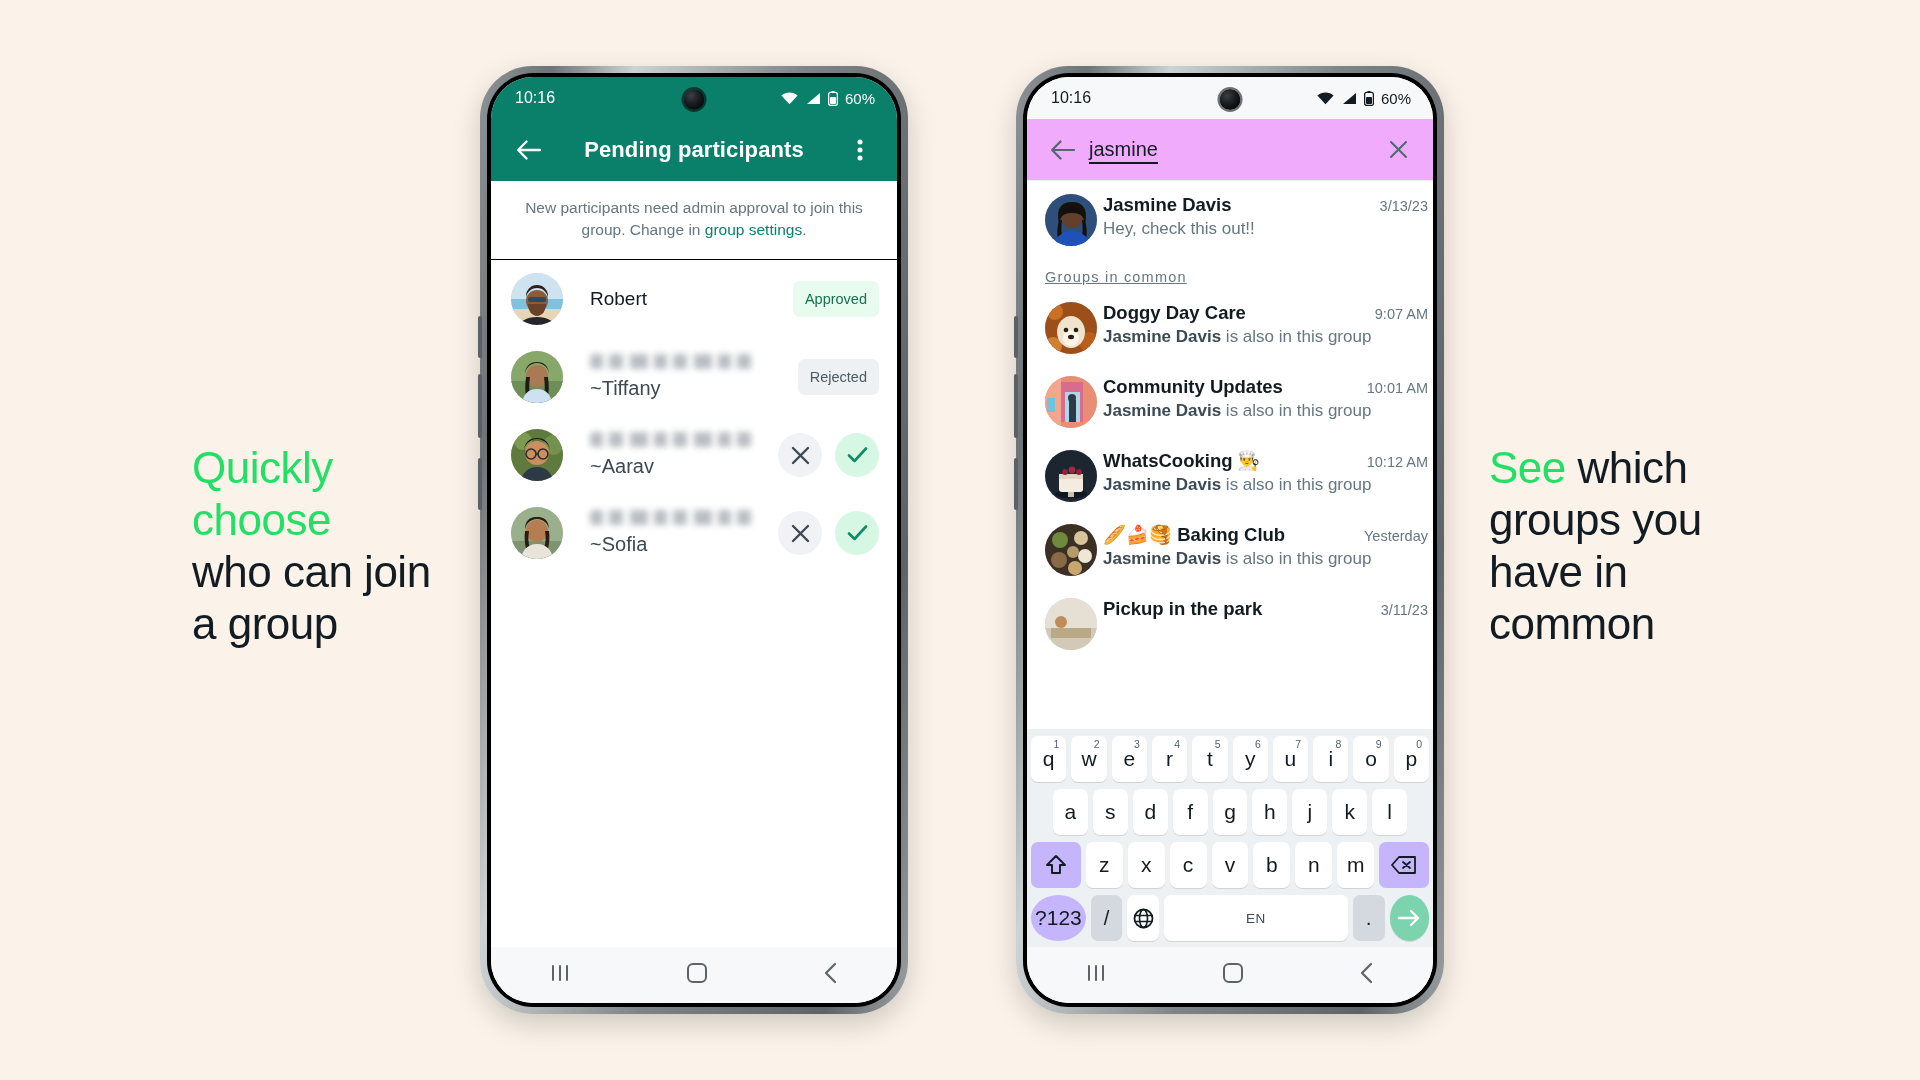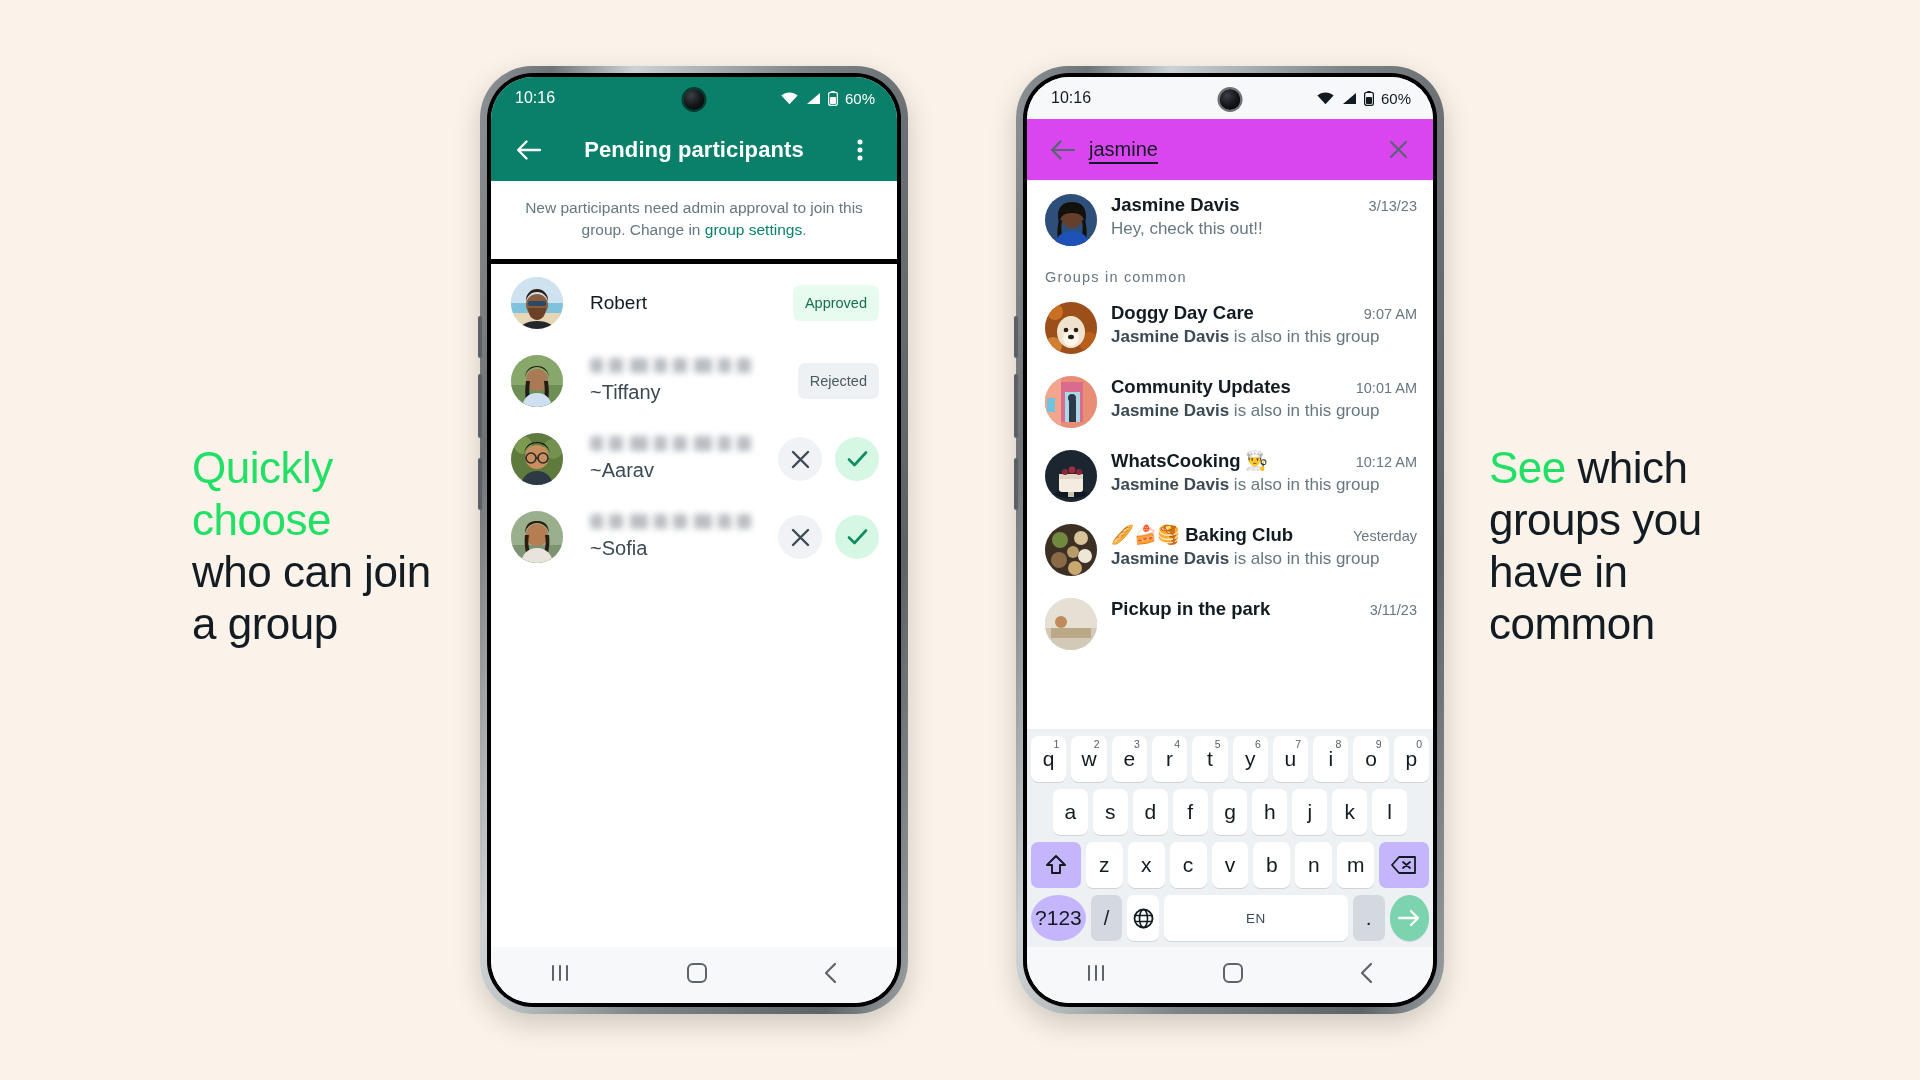--- a/index.html
+++ b/index.html
@@ -64,21 +64,21 @@
   
   .appbar {
     background:#0A806A; color:#fff; height: 62px;
     display:flex; align-items:center; padding: 0 16px; flex:none;
   }
   .appbar .title { flex:1; text-align:center; font-size: 22px; font-weight: 700; letter-spacing:.1px; }
   .icon-btn { width:42px; height:42px; display:flex; align-items:center; justify-content:center; flex:none; }
 
   .notice {
     padding: 16px 28px 18px; text-align:center; color:#667781;
-    font-size: 15.5px; line-height: 1.42; border-bottom:5px solid #000000; flex:none;
+    font-size: 15.5px; line-height: 1.42; border-bottom:1px solid #000000; flex:none;
   }
   .notice a { color:#0A806A; text-decoration:none; }
 
   .rowlist { flex:1; background:#fff; overflow:hidden; }
   .prow { display:flex; align-items:center; padding: 13px 18px 13px 20px; gap:27px; }
   .avatar {
     width: 52px; height:52px; border-radius:50%; flex:none; overflow:hidden;
     background:#d6dadd; position:relative;
   }
   .avatar svg, .avatar .ph { width:100%; height:100%; display:block; }
@@ -102,35 +102,35 @@
   .act-ok { background:#D6F7E4; }
 
   
   .navbar {
     height: 56px; background:#F7F8FA; display:flex; align-items:center;
     justify-content:space-around; flex:none; color:#5c646a;
   }
 
   
   .searchbar {
-    height: 62px; background:#d946ef; display:flex; align-items:center; padding: 0 14px; gap:6px; flex:none;
+    height: 62px; background:#f0abfc; display:flex; align-items:center; padding: 0 14px; gap:6px; flex:none;
     border-bottom: 1px solid #EDF0F2;
   }
   .searchfield { flex:1; font-size: 20px; color:#111B21; }
   .searchfield span { border-bottom: 2px solid #111B21; padding-bottom: 2px; }
 
-  .chatrow { display:flex; align-items:flex-start; padding: 11px 16px 11px 18px; gap:14px; }
+  .chatrow { display:flex; align-items:flex-start; padding: 11px 5px 11px 18px; gap:6px; }
   .chat-av { width:52px; height:52px; border-radius:50%; flex:none; overflow:hidden; background:#ccd; }
   .chat-main { flex:1; min-width:0; }
   .chat-top { display:flex; align-items:baseline; gap:8px; }
   .chat-title { font-size: 18.5px; font-weight: 700; color:#111B21; flex:1; white-space:nowrap; overflow:hidden; }
   .chat-time { font-size: 14.5px; color:#667781; flex:none; }
   .chat-sub { font-size: 17px; color:#667781; margin-top: 3px; white-space:nowrap; overflow:hidden; }
   .chat-sub b { color:#3B4A54; font-weight: 600; }
-  .sectionhdr { font-size: 14.5px; color:#667781; letter-spacing: 1.2px; padding: 10px 18px 6px; }
+  .sectionhdr { font-size: 14.5px; color:#667781; letter-spacing: 1.2px; padding: 10px 18px 6px; text-decoration: underline; }
 
   
   .kb { background:#EEF1F4; padding: 7px 4px 6px; flex:none; }
   .kbrow { display:flex; justify-content:center; gap:5px; margin-bottom: 7px; }
   .key {
     background:#fff; border-radius:7px; height: 46px; flex:1;
     display:flex; align-items:center; justify-content:center; position:relative;
     font-size: 21px; color:#111B21; box-shadow: 0 1px 0 rgba(0,0,0,.12);
   }
   .key sup { position:absolute; top:2px; right:7px; font-size: 10.5px; color:#55606a; font-weight:500; }

